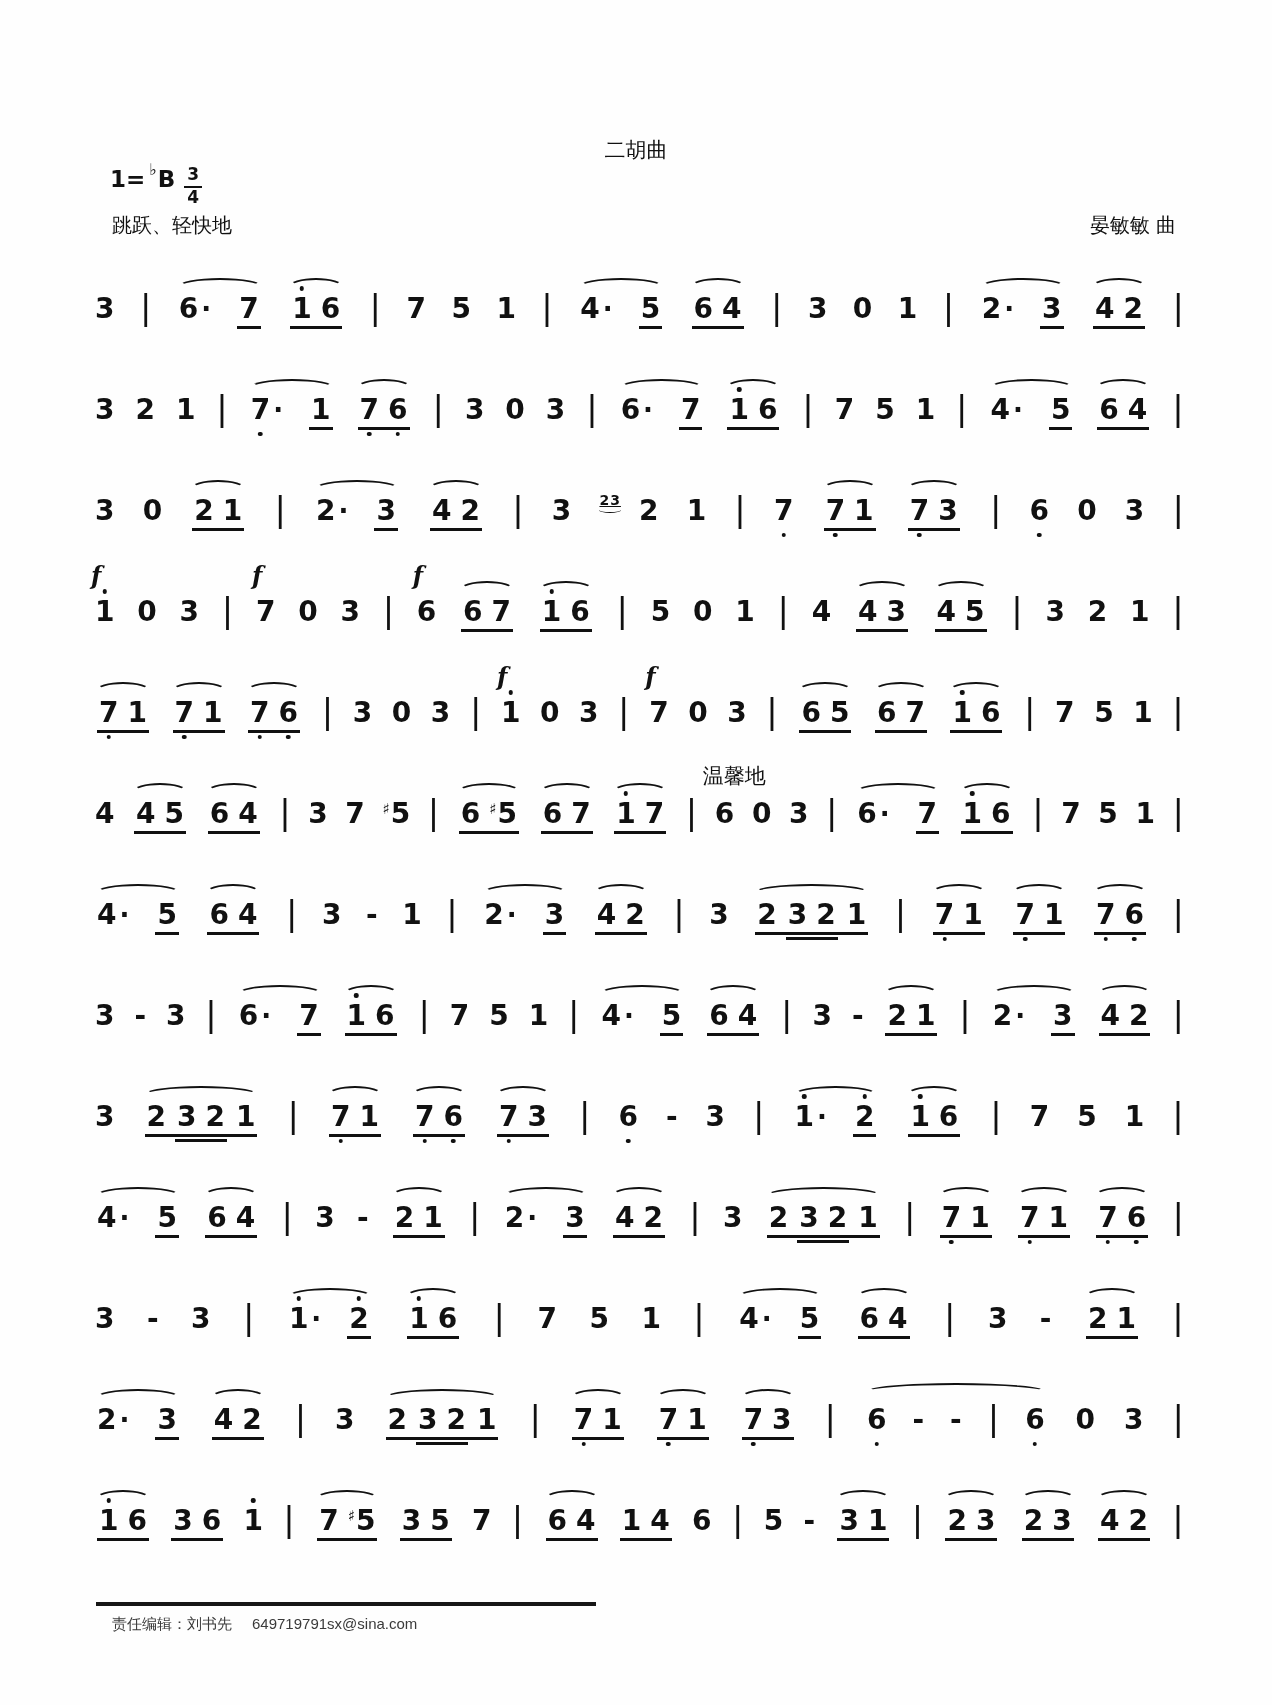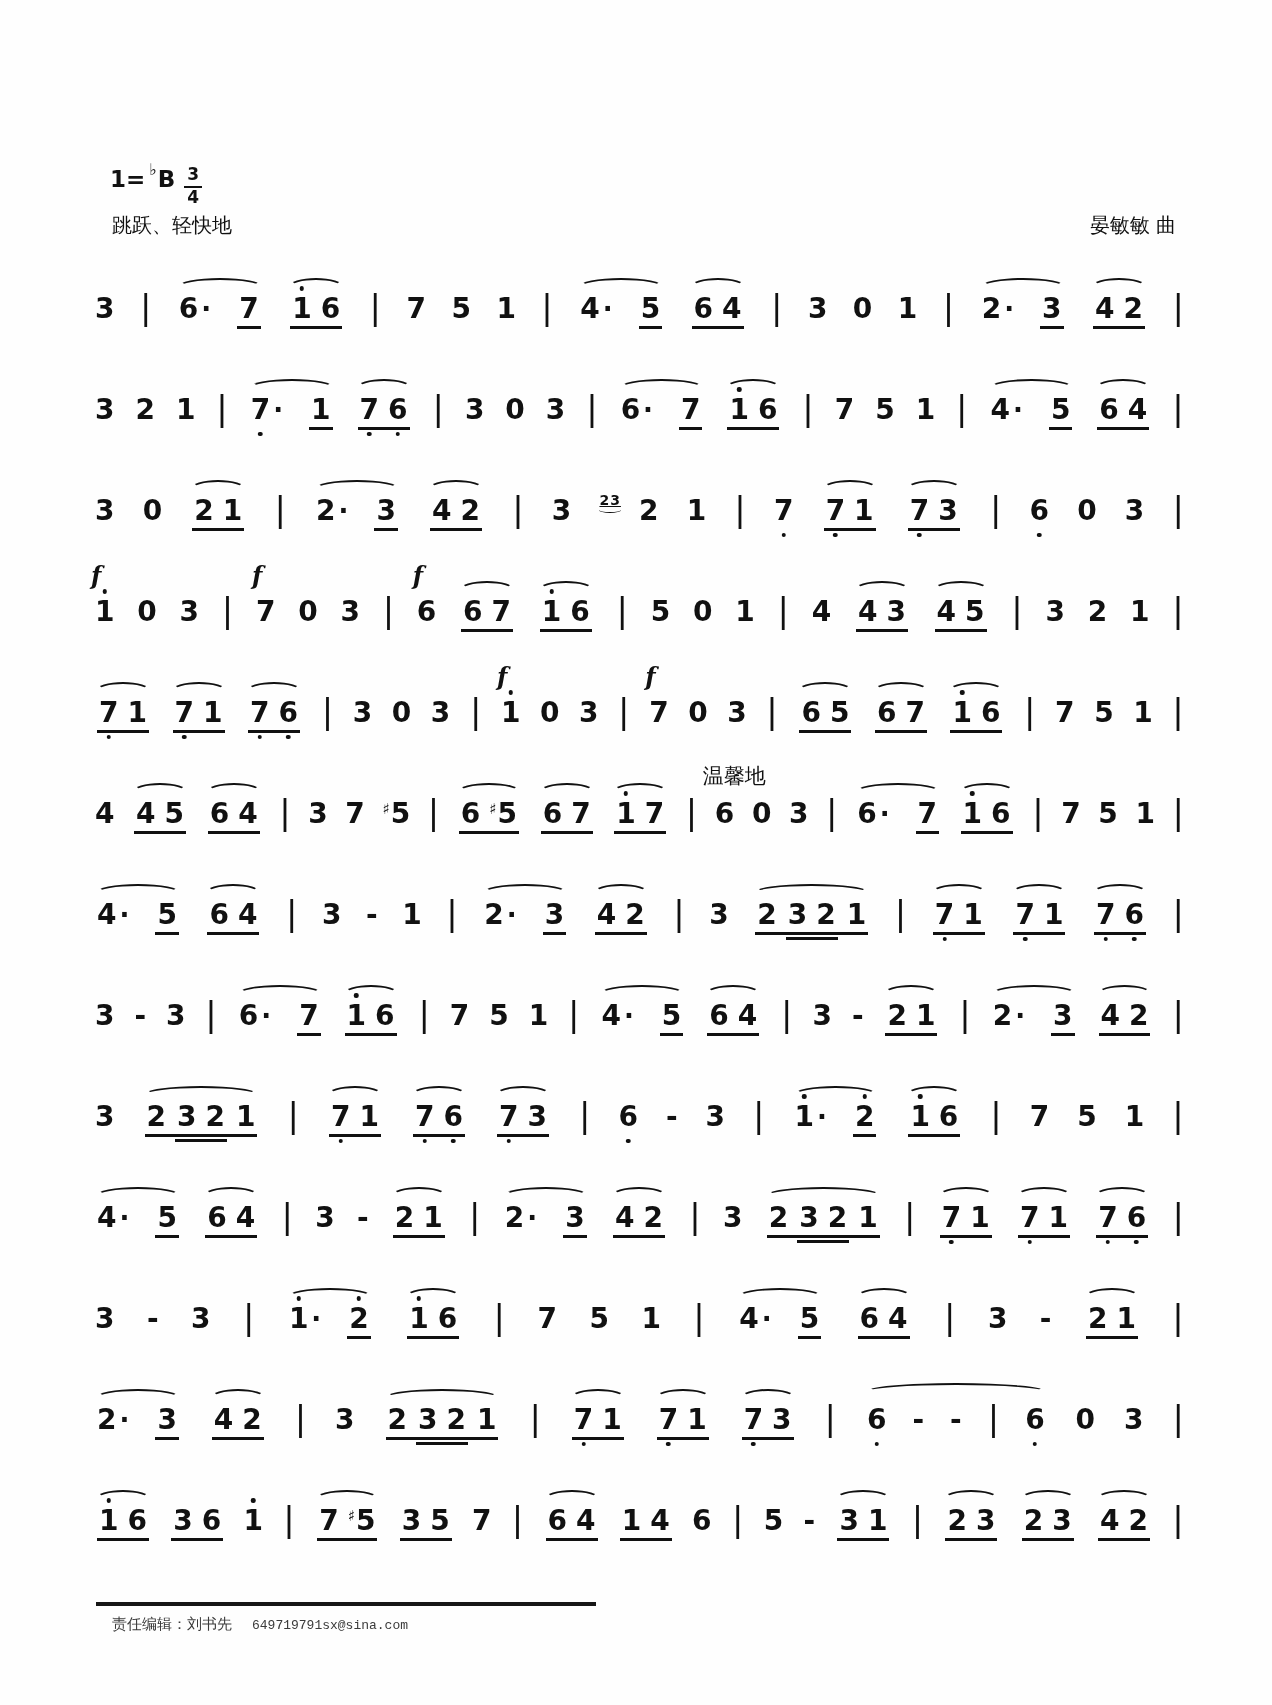--- a/index.html
+++ b/index.html
@@ -49,26 +49,27 @@
   .bar{font-size:34px;font-weight:500;line-height:1;transform:translateY(1px);}
   .dash{font-size:28px;font-weight:700;}
   .grace{display:inline-flex;flex-direction:column;align-items:center;
     transform:translateY(-15px);margin-right:-10px;text-decoration:underline;}
   .grace-digits{font-size:14px;font-weight:700;letter-spacing:1px;line-height:1;}
   .grace-tie{width:100%;height:5px;border-bottom:1.6px solid #111;border-radius:0 0 60% 60%;}
   
   .footer-rule{position:absolute;top:1602px;left:96px;width:500px;height:4px;background:#161616;}
   .footer{position:absolute;top:1615px;left:112px;display:flex;gap:20px;
     font-size:15px;color:#3a3a3a;align-items:baseline;text-align:right;}
-  .footer .email{font-family:Liberation Mono, monospace;font-size:13px;}
+  .footer .email{font-family:Liberation Sans, sans-serif;font-size:15px;}
 </style>
 </head>
 <body>
 
 <div class="page">
+  <div class="subtitle">二胡曲</div>
 
   <div class="keysig">
     <span>1=</span>
     <span class="flat">♭</span>
     <span>B</span>
     <span class="frac">
       <span class="num">3</span>
       <span>4</span>
     </span>
   </div>

